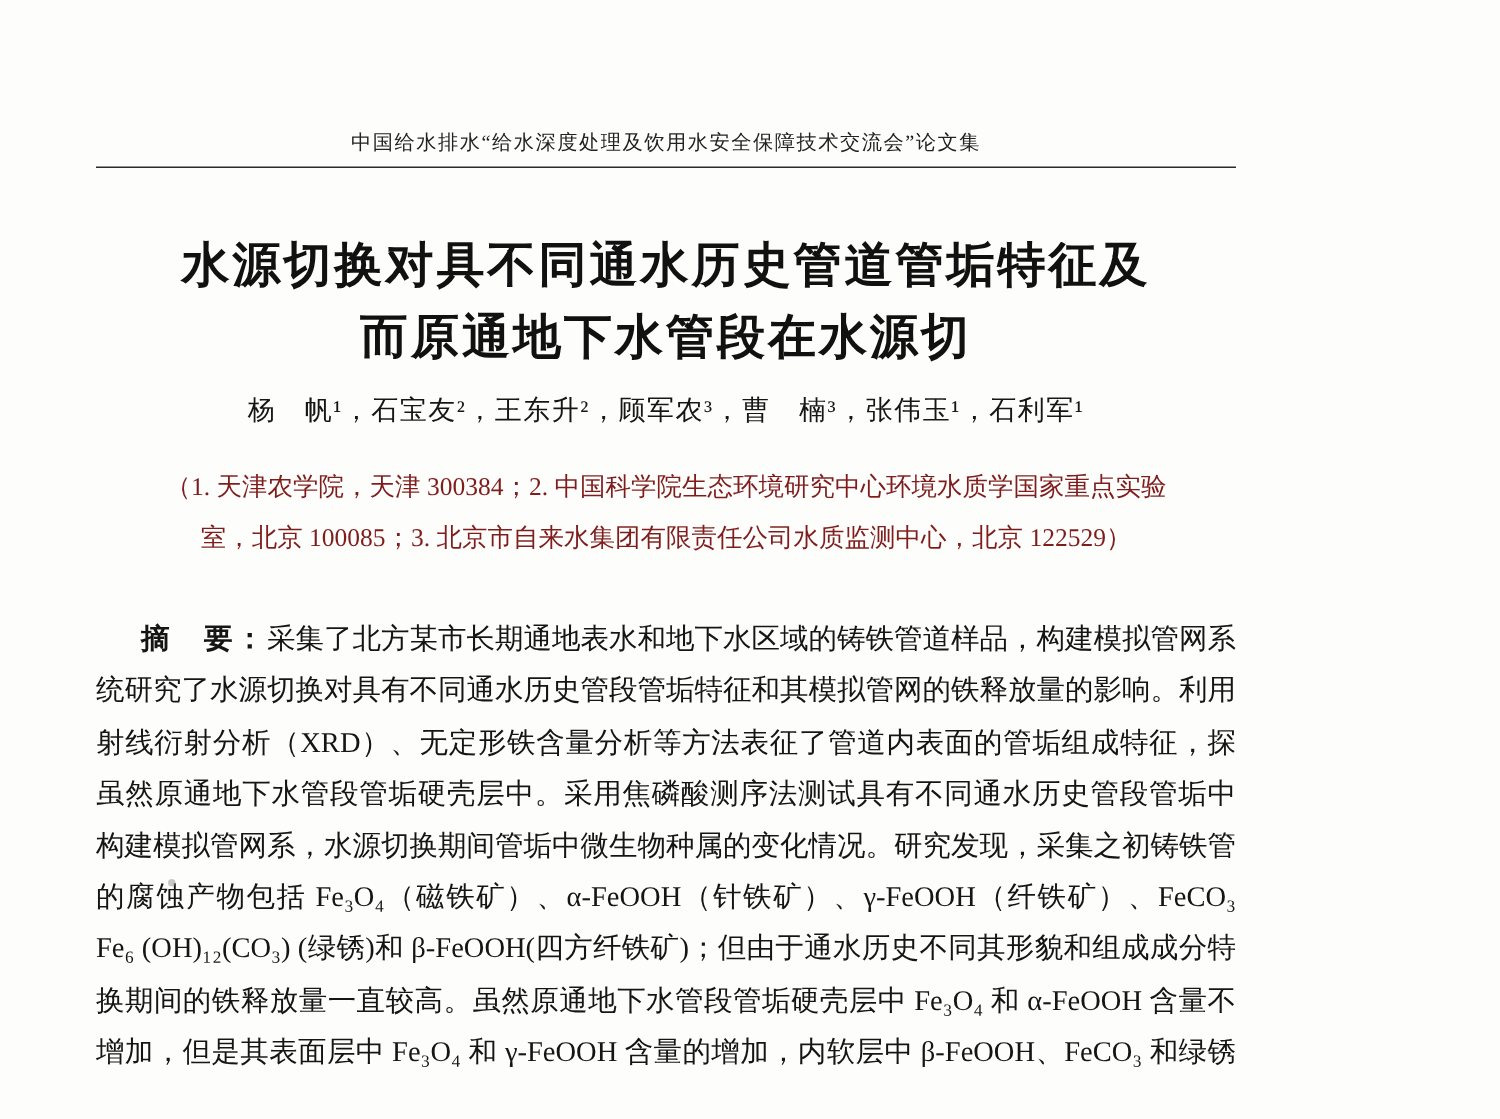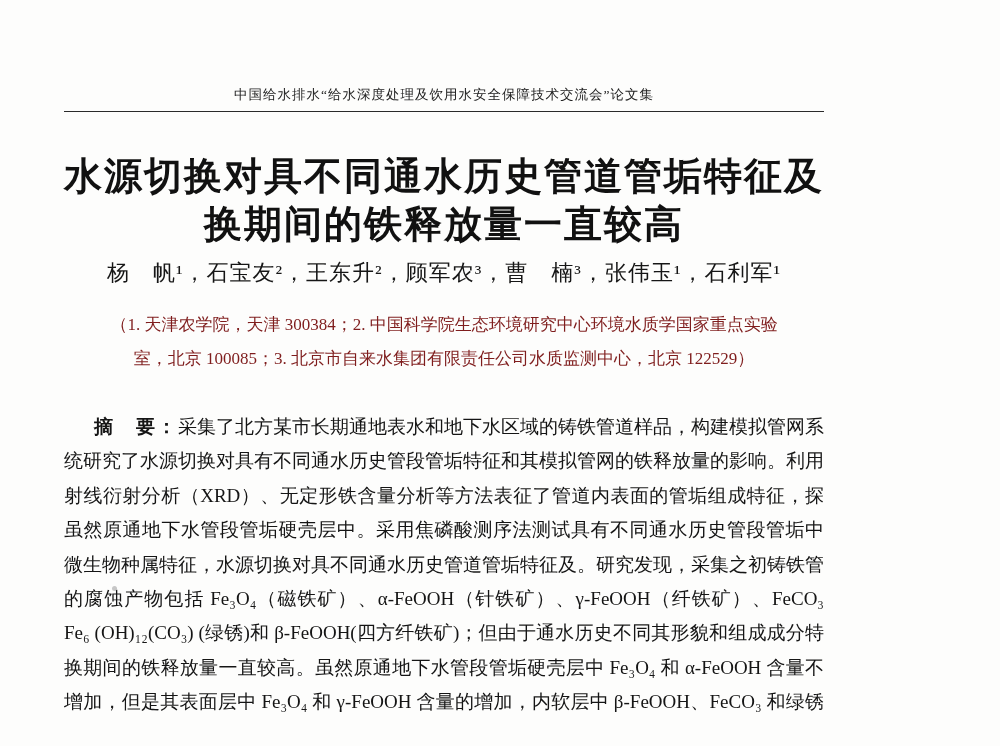--- a/index.html
+++ b/index.html
@@ -31,31 +31,31 @@
     padding-bottom: 7px;
   }
   .header-rule {
     border: none;
     border-top: 1.6px solid #2a2a2a;
     margin: 0;
   }
   .title {
     margin: 40px 0 0 0;
     text-align: center;
-    font-size: 38px;
+    font-size: 32px;
     font-weight: 700;
     line-height: 48px;
     letter-spacing: 2px;
     color: #111;
   }
   .title .title-line { display: block; }
   .authors {
     margin-top: 10px;
     text-align: center;
-    font-size: 22px;
+    font-size: 18px;
     letter-spacing: 1px;
     line-height: 30px;
     color: #161616;
   }
   .affiliations {
     margin-top: 20px;
     text-align: center;
     font-size: 17px;
     line-height: 34px;
     color: #7f1d1d;
@@ -66,21 +66,21 @@
     color: #151515;
   }
   .abs-line {
     height: 34.4px;
     line-height: 34.4px;
     text-align: justify;
     text-align-last: justify;
     text-justify: inter-character;
     overflow: hidden;
   }
-  .abs-line.first { text-indent: 30px; }
+  .abs-line.first { text-indent: 30px; font-family: Liberation Mono, monospace; }
   .abs-label { font-weight: 700; letter-spacing: 2px; }
   .scan-artifact {
     position: absolute;
     left: 112px;
     top: 586px;
     width: 5px;
     height: 5px;
     border-radius: 50%;
     background: #9a9a9a;
     opacity: 0.55;
@@ -92,36 +92,36 @@
 <div class="page">
   <span class="scan-artifact"></span>
   <div class="content">
 
     <div class="proceedings-header">中国给水排水“给水深度处理及饮用水安全保障技术交流会”论文集</div>
 
     <hr class="header-rule">
 
     <h1 class="title">
       <span class="title-line">水源切换对具不同通水历史管道管垢特征及</span>
-      <span class="title-line">换期间的铁释放量一直较高</span>
+      <span class="title-line">而原通地下水管段在水源切</span>
     </h1>
 
     <div class="authors">杨　帆¹，石宝友²，王东升²，顾军农³，曹　楠³，张伟玉¹，石利军¹</div>
 
     <div class="affiliations">
       <div>（1. 天津农学院，天津 300384；2. 中国科学院生态环境研究中心环境水质学国家重点实验</div>
       <div>室，北京 100085；3. 北京市自来水集团有限责任公司水质监测中心，北京 122529）</div>
     </div>
 
     <div class="abstract">
       <div class="abs-line first"><span class="abs-label">摘　要：</span><span>采集了北方某市长期通地表水和地下水区域的铸铁管道样品，构建模拟管网系</span></div>
       <div class="abs-line">统研究了水源切换对具有不同通水历史管段管垢特征和其模拟管网的铁释放量的影响。利用 X</div>
       <div class="abs-line">射线衍射分析（XRD）、无定形铁含量分析等方法表征了管道内表面的管垢组成特征，探讨了</div>
       <div class="abs-line">虽然原通地下水管段管垢硬壳层中。采用焦磷酸测序法测试具有不同通水历史管段管垢中</div>
-      <div class="abs-line">微生物种属特征，水源切换对具不同通水历史管道管垢特征及。研究发现，采集之初铸铁管</div>
+      <div class="abs-line">构建模拟管网系，水源切换期间管垢中微生物种属的变化情况。研究发现，采集之初铸铁管</div>
       <div class="abs-line">的腐蚀产物包括 Fe₃O₄（磁铁矿）、α-FeOOH（针铁矿）、γ-FeOOH（纤铁矿）、FeCO₃（菱铁矿）、</div>
       <div class="abs-line">Fe₆ (OH)₁₂(CO₃) (绿锈)和 β-FeOOH(四方纤铁矿)；但由于通水历史不同其形貌和组成成分特征</div>
       <div class="abs-line">换期间的铁释放量一直较高。虽然原通地下水管段管垢硬壳层中 Fe₃O₄ 和 α-FeOOH 含量不断</div>
       <div class="abs-line">增加，但是其表面层中 Fe₃O₄ 和 γ-FeOOH 含量的增加，内软层中 β-FeOOH、FeCO₃ 和绿锈含量</div>
     </div>
 
   </div>
 </div>
 
 </body></html>

